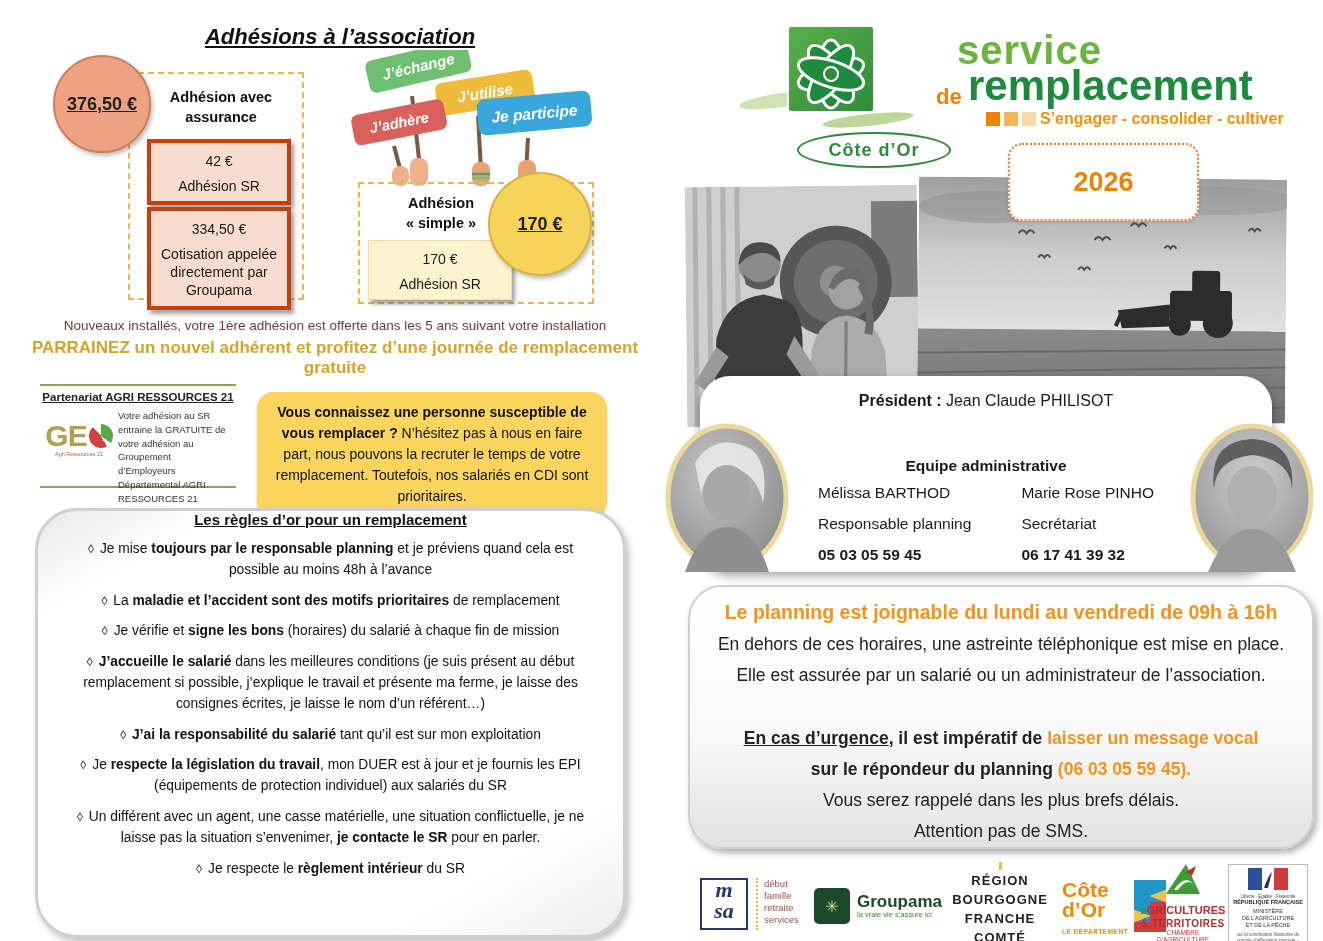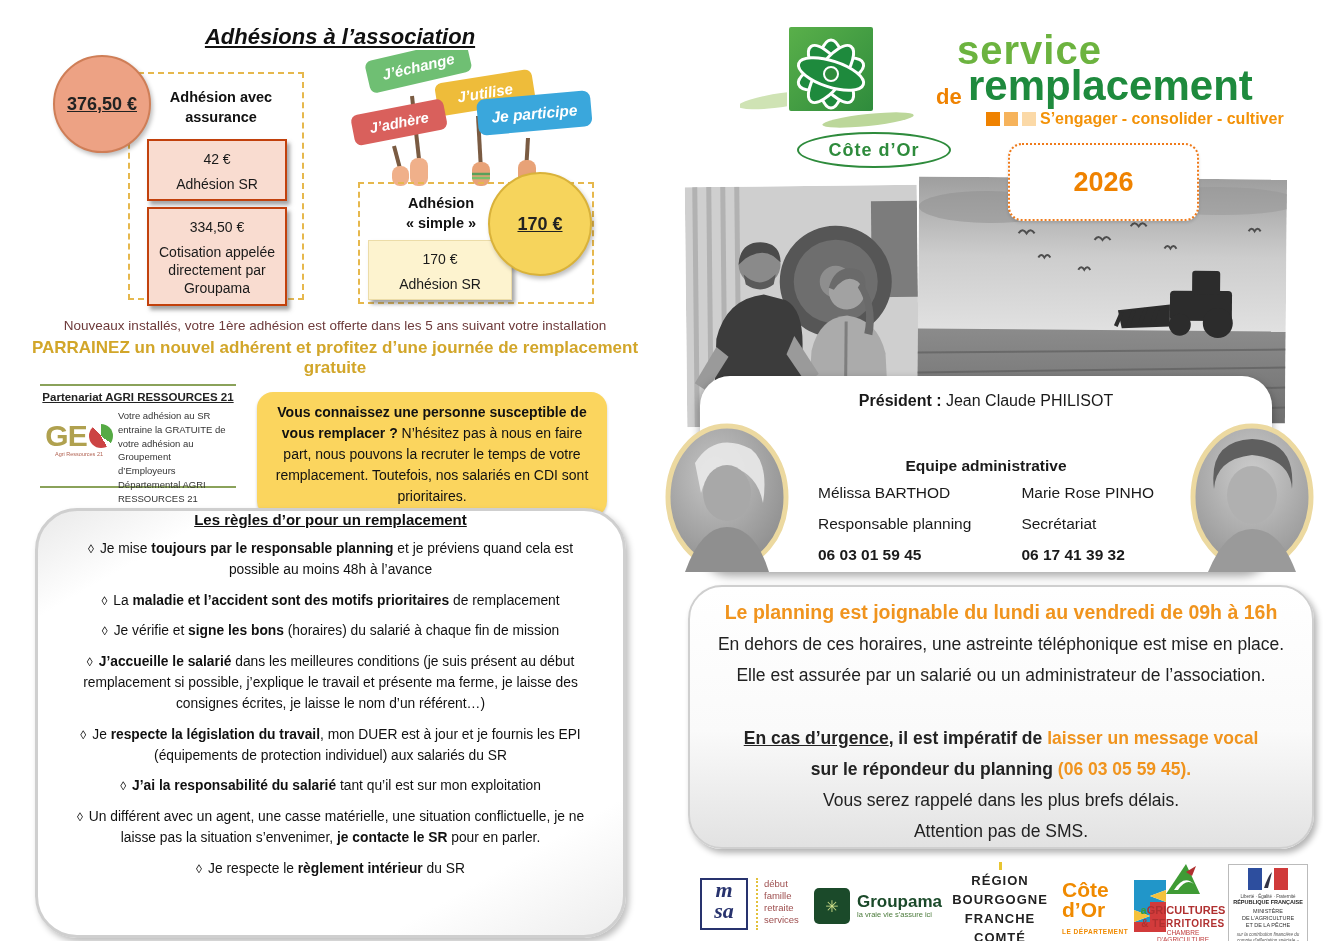--- a/index.html
+++ b/index.html
@@ -12,21 +12,21 @@
   .main-title{font-weight:bold;font-style:italic;font-size:22px;text-decoration:underline;color:#111;}
   .price-circle{border-radius:50%;display:flex;align-items:center;justify-content:center;
       font-weight:bold;font-size:18px;color:#222;box-shadow:2px 3px 4px rgba(0,0,0,.25);text-decoration:underline;}
   .salmon{background:#eda284;border:2px solid #cf7e57;}
   .yellow{background:#f6d45c;border:2px solid #d9b23a;}
   .dashed-box{border:2px dashed #e6b84d;background:transparent;}
   .box-title{font-weight:bold;font-size:14.5px;text-align:center;line-height:1.35;color:#111;}
   .mini-card{text-align:center;box-shadow:3px 4px 4px rgba(90,90,90,.55);padding:6px 4px;}
   .mini-card .amount{font-size:14px;margin:4px 0 8px 0;}
   .mini-card .label{font-size:14px;line-height:1.3;}
-  .pink{background:#f9dcd0;border:2px solid #c2410c;}
+  .pink{background:#f9dcd0;border:4px solid #c2410c;}
   .cream{background:#fdf3cf;border:1px solid #ecdca8;}
   .note-maroon{font-size:13.5px;color:#6d3a3a;}
   .note-gold{font-size:17px;font-weight:bold;color:#d2a62a;}
   .partner-box{border-top:2px solid #8aa25a;border-bottom:2px solid #8aa25a;background:#fff;}
   .partner-title{font-size:11.5px;font-weight:bold;text-decoration:underline;color:#222;}
   .partner-body{font-size:9.5px;line-height:1.45;color:#333;}
   .ge-word{font-weight:bold;font-size:30px;color:#b0a14f;letter-spacing:-1px;line-height:1;}
   .ge-circle{width:24px;height:24px;border-radius:50%;
      background:conic-gradient(#55aa44 0 35%,#ffffff 35% 42%,#cc4444 42% 88%,#ffffff 88%);}
   .ge-sub{font-size:5.5px;color:#b06050;}
@@ -167,22 +167,22 @@
     <b>Vous connaissez une personne susceptible de vous remplacer ?</b><span> N’hésitez pas à nous en faire part, nous pouvons la recruter le temps de votre remplacement. Toutefois, nos salariés en CDI sont prioritaires.</span>
   </div>
 
   <div class="abs rules-box" style="left:35px;top:508px;width:585px;height:424px;">
     <div class="rules-title" style="text-align:center;">Les règles d’or pour un remplacement</div>
     <ul class="rules-list">
       <li><span class="bullet">◊</span><span>Je mise </span><b>toujours par le responsable planning</b><span> et je préviens quand cela est possible au moins 48h à l’avance</span></li>
       <li><span class="bullet">◊</span><span>La </span><b>maladie et l’accident sont des motifs prioritaires</b><span> de remplacement</span></li>
       <li><span class="bullet">◊</span><span>Je vérifie et </span><b>signe les bons</b><span> (horaires) du salarié à chaque fin de mission</span></li>
       <li><span class="bullet">◊</span><span></span><b>J’accueille le salarié</b><span> dans les meilleures conditions (je suis présent au début remplacement si possible, j’explique le travail et présente ma ferme, je laisse des consignes écrites, je laisse le nom d’un référent…)</span></li>
+      <li><span class="bullet">◊</span><span></span><b>J’ai la responsabilité du salarié</b><span> tant qu’il est sur mon exploitation</span></li>
       <li><span class="bullet">◊</span><span>Je </span><b>respecte la législation du travail</b><span>, mon DUER est à jour et je fournis les EPI (équipements de protection individuel) aux salariés du SR</span></li>
-      <li><span class="bullet">◊</span><span></span><b>J’ai la responsabilité du salarié</b><span> tant qu’il est sur mon exploitation</span></li>
       <li><span class="bullet">◊</span><span>Un différent avec un agent, une casse matérielle, une situation conflictuelle, je ne laisse pas la situation s’envenimer, </span><b>je contacte le SR</b><span> pour en parler.</span></li>
       <li><span class="bullet">◊</span><span>Je respecte le </span><b>règlement intérieur</b><span> du SR</span></li>
     </ul>
   </div>
 
   <svg class="abs" style="left:740px;top:8px;" width="180" height="152" viewBox="0 0 180 152">
     <defs>
       <linearGradient id="gsq" x1="0" y1="0" x2="1" y2="1">
         <stop offset="0" stop-color="#5ab04a"></stop>
           <stop offset="1" stop-color="#2e8b3c"></stop>
@@ -280,21 +280,21 @@
 
   <div class="abs president-box" style="left:700px;top:376px;width:572px;height:196px;">
     <div class="pres-line" style="margin-top:16px;">
       <b>Président :</b><span> Jean Claude PHILISOT</span>
     </div>
     <div class="team-head" style="margin-top:47px;">Equipe administrative</div>
     <div style="display:flex;justify-content:center;gap:50px;margin-top:2px;">
       <div class="member">
         <div>Mélissa BARTHOD</div>
         <div>Responsable planning</div>
-        <div style="font-weight:bold;">06 03 01 59 45</div>
+        <div style="font-weight:bold;">05 03 05 59 45</div>
       </div>
       <div class="member">
         <div>Marie Rose PINHO</div>
         <div>Secrétariat</div>
         <div style="font-weight:bold;">06 17 41 39 32</div>
       </div>
     </div>
   </div>
 
   <svg class="abs" style="left:665px;top:423px;" width="125" height="149" viewBox="0 0 125 149">

